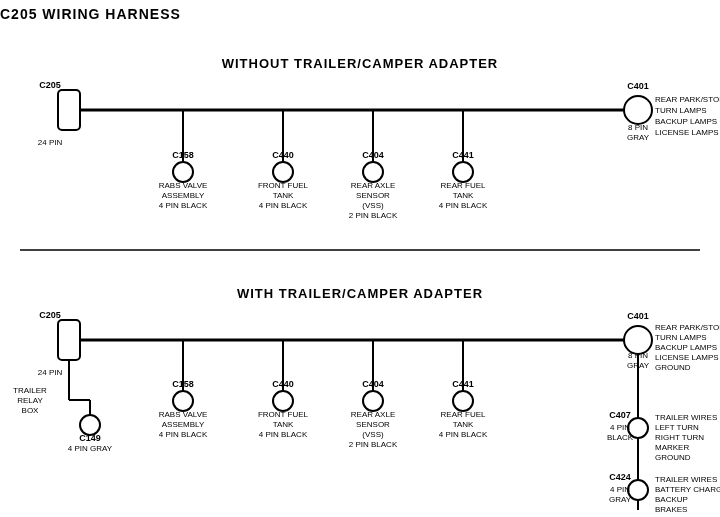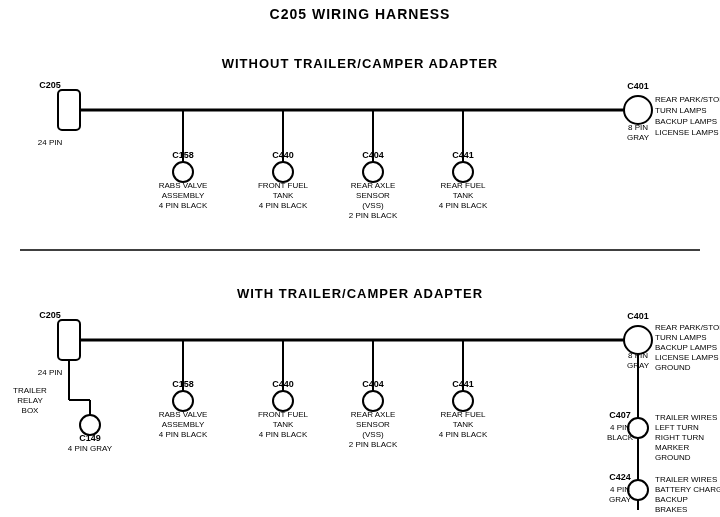--- a/index.html
+++ b/index.html
@@ -10,21 +10,20 @@
       font-family: Arial, sans-serif;
       font-size: 10px;
       overflow: hidden;
     }
     .diagram-container {
       width: 720px;
       height: 517px;
       position: relative;
     }
     .main-title {
-      text-align: center;
       font-size: 14px;
       font-weight: bold;
       padding-top: 6px;
       letter-spacing: 1px;
     }
     svg {
       position: absolute;
       top: 0;
       left: 0;
       width: 720px;

